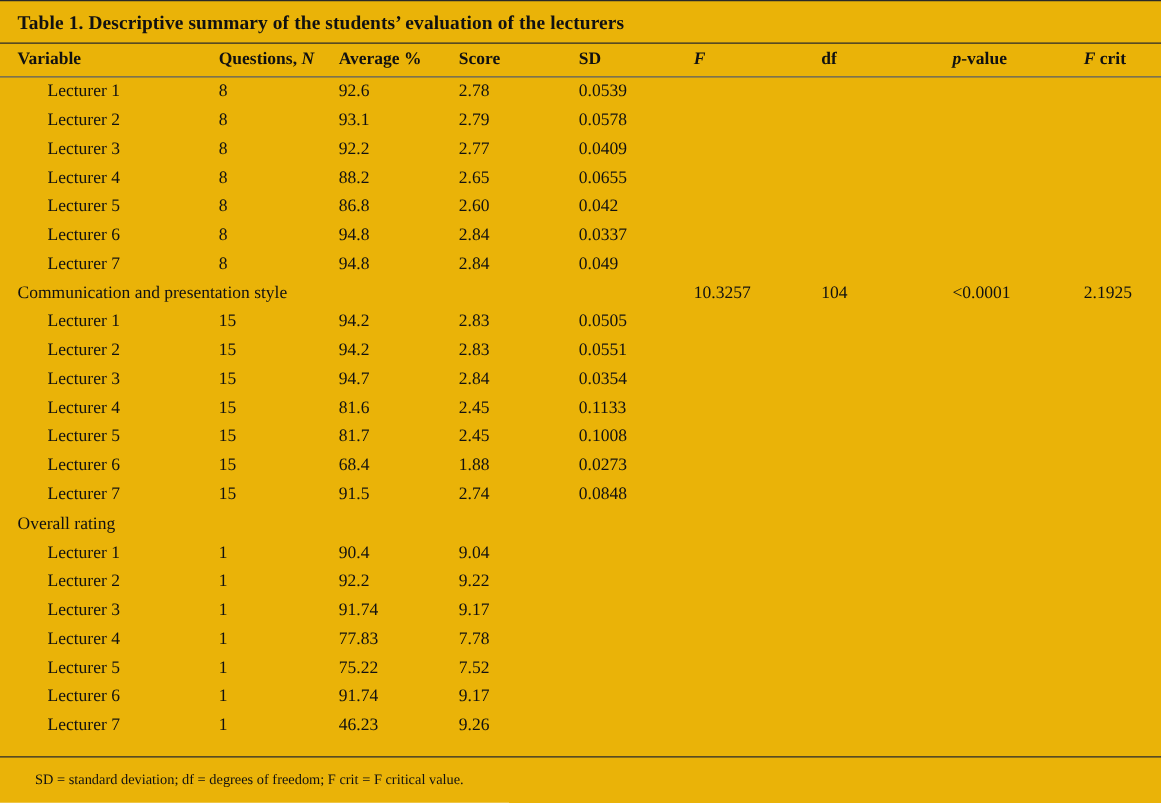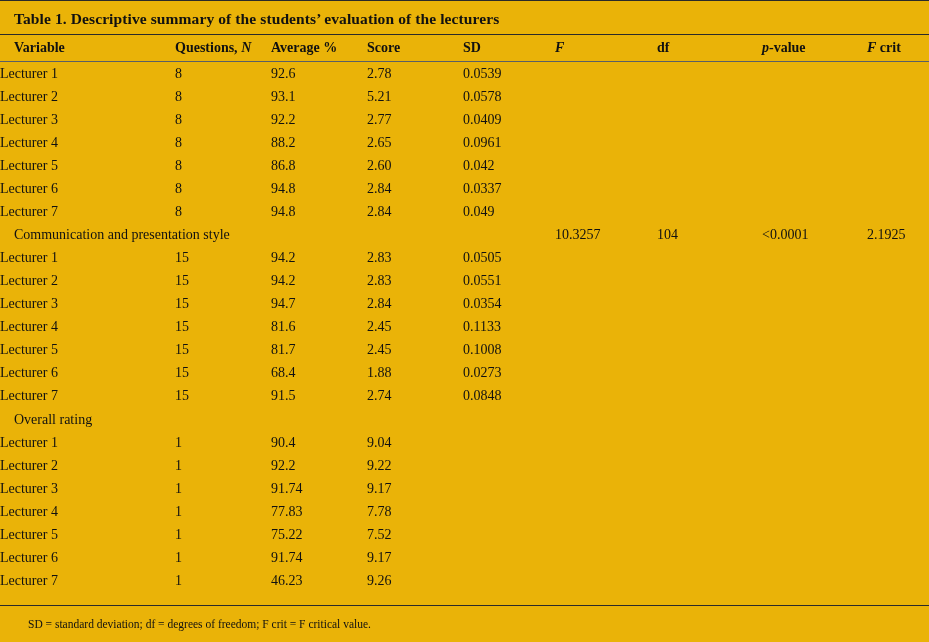--- a/index.html
+++ b/index.html
@@ -60,21 +60,21 @@
   col.c0 { width: 175px; }
   col.c1 { width: 96px; }
   col.c2 { width: 96px; }
   col.c3 { width: 96px; }
   col.c4 { width: 92px; }
   col.c5 { width: 102px; }
   col.c6 { width: 105px; }
   col.c7 { width: 105px; }
   col.c8 { width: 62px; }
   .pad-left { padding-left: 14px; }
-  .indent { }
+  .indent { padding-left: 38px; }
   .ital { font-style: italic; }
   .group-row td {
     padding-top: 4px;
   }
   .footnote {
     font-size: 11.5px;
     color: #111;
     padding: 7px 14px 8px 14px;
   }
   .tbl-body-pad { padding-top: 2px; }
@@ -140,21 +140,21 @@
           <td>0.0539</td>
           <td></td>
           <td></td>
           <td></td>
           <td></td>
         </tr>
         <tr>
           <td class="indent">Lecturer 2</td>
           <td>8</td>
           <td>93.1</td>
-          <td>5.21</td>
+          <td>2.79</td>
           <td>0.0578</td>
           <td></td>
           <td></td>
           <td></td>
           <td></td>
         </tr>
         <tr>
           <td class="indent">Lecturer 3</td>
           <td>8</td>
           <td>92.2</td>
@@ -163,21 +163,21 @@
           <td></td>
           <td></td>
           <td></td>
           <td></td>
         </tr>
         <tr>
           <td class="indent">Lecturer 4</td>
           <td>8</td>
           <td>88.2</td>
           <td>2.65</td>
-          <td>0.0961</td>
+          <td>0.0655</td>
           <td></td>
           <td></td>
           <td></td>
           <td></td>
         </tr>
         <tr>
           <td class="indent">Lecturer 5</td>
           <td>8</td>
           <td>86.8</td>
           <td>2.60</td>

